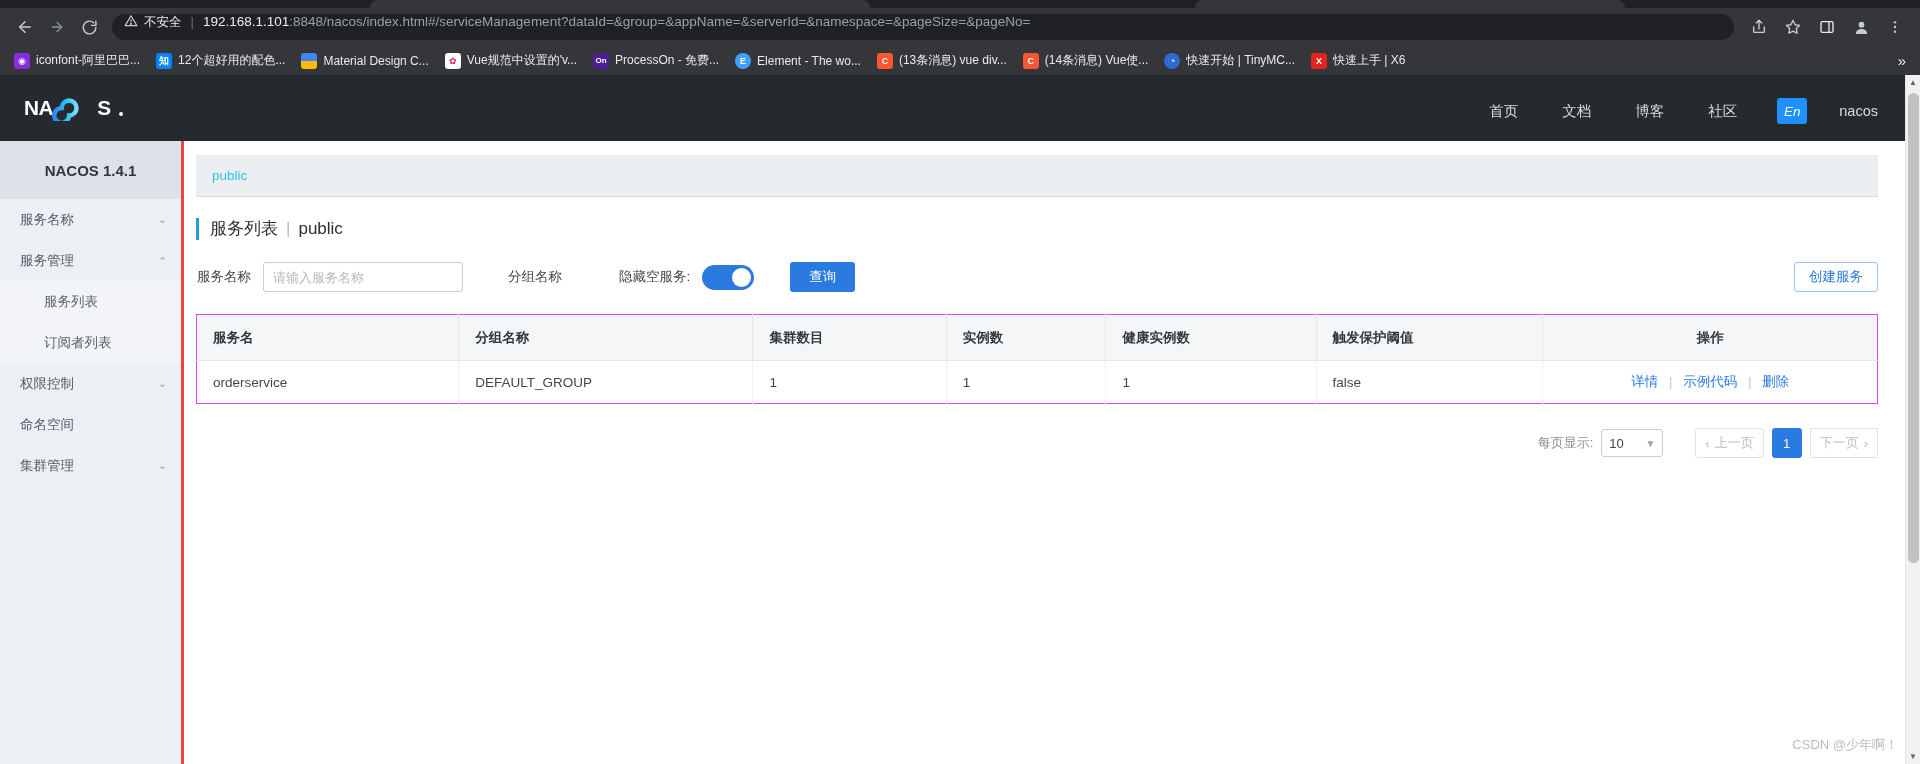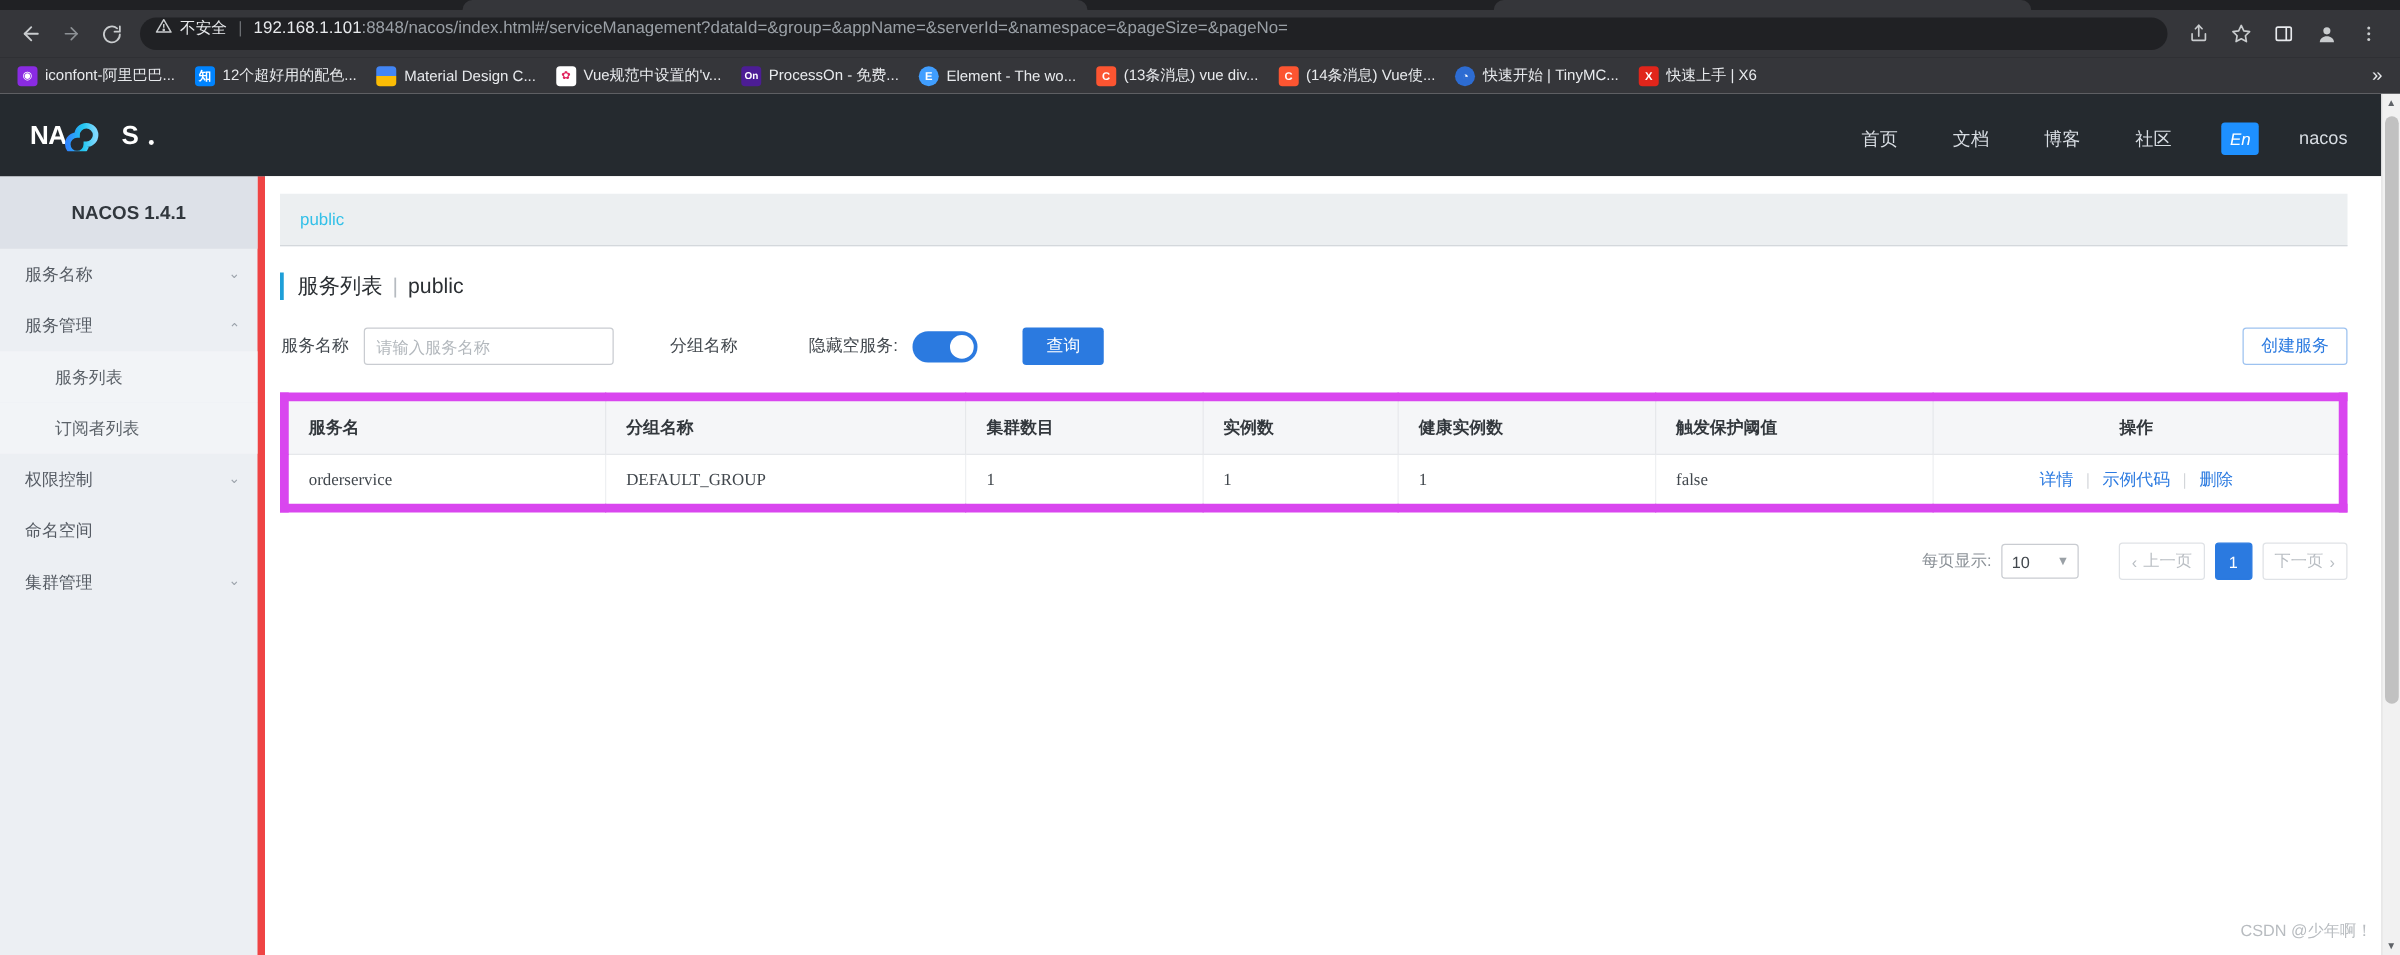--- a/index.html
+++ b/index.html
@@ -109,22 +109,22 @@
   .nav-user {
     color: #d8dde3; font-size: 14.5px; padding: 0 10px 0 14px;
     cursor: pointer; white-space: nowrap; text-align: right;
   }
 
   
   .body-split { display: flex; height: calc(764px - 75px - 66px); }
 
   
   .sidebar {
-    width: 212px; flex: none; background: #eceff3;
-    border-right: 6px solid #ef4444;
+    width: 184px; flex: none; background: #eceff3;
+    border-right: 3px solid #ef4444;
     display: flex; flex-direction: column;
   }
   .side-version {
     height: 58px; background: #dde1e8;
     display: flex; align-items: center; justify-content: center;
     font-size: 15px; font-weight: bold; color: #31373d;
   }
   .side-item {
     height: 41px; display: flex; align-items: center;
     padding: 0 14px 0 20px; font-size: 13.5px; color: #555b63;
@@ -199,22 +199,21 @@
   .btn-outline {
     position: absolute; right: 0; top: 0;
     height: 30px; padding: 0 14px; background: #fff; color: #2b7ae0;
     border: 1px solid #9dc2f0; border-radius: 3px; font-size: 13.5px;
     cursor: pointer; font-family: "Liberation Sans", sans-serif;
   }
 
   
   table.svc {
     width: 100%; border-collapse: collapse; table-layout: fixed;
-    border: 7px solid #d946ef;
-    font-family: Liberation Serif, serif;
+    border: 1px solid #d946ef;
   }
   table.svc thead th {
     background: #f5f6f8; height: 46px; text-align: left;
     font-size: 13.5px; color: #33383d; font-weight: bold;
     padding: 0 16px; border-right: 1px solid #e6e8eb;
     border-bottom: 1px solid #e6e8eb;
   }
   table.svc thead th:last-child {
     border-right: none; text-align: center;
   }

